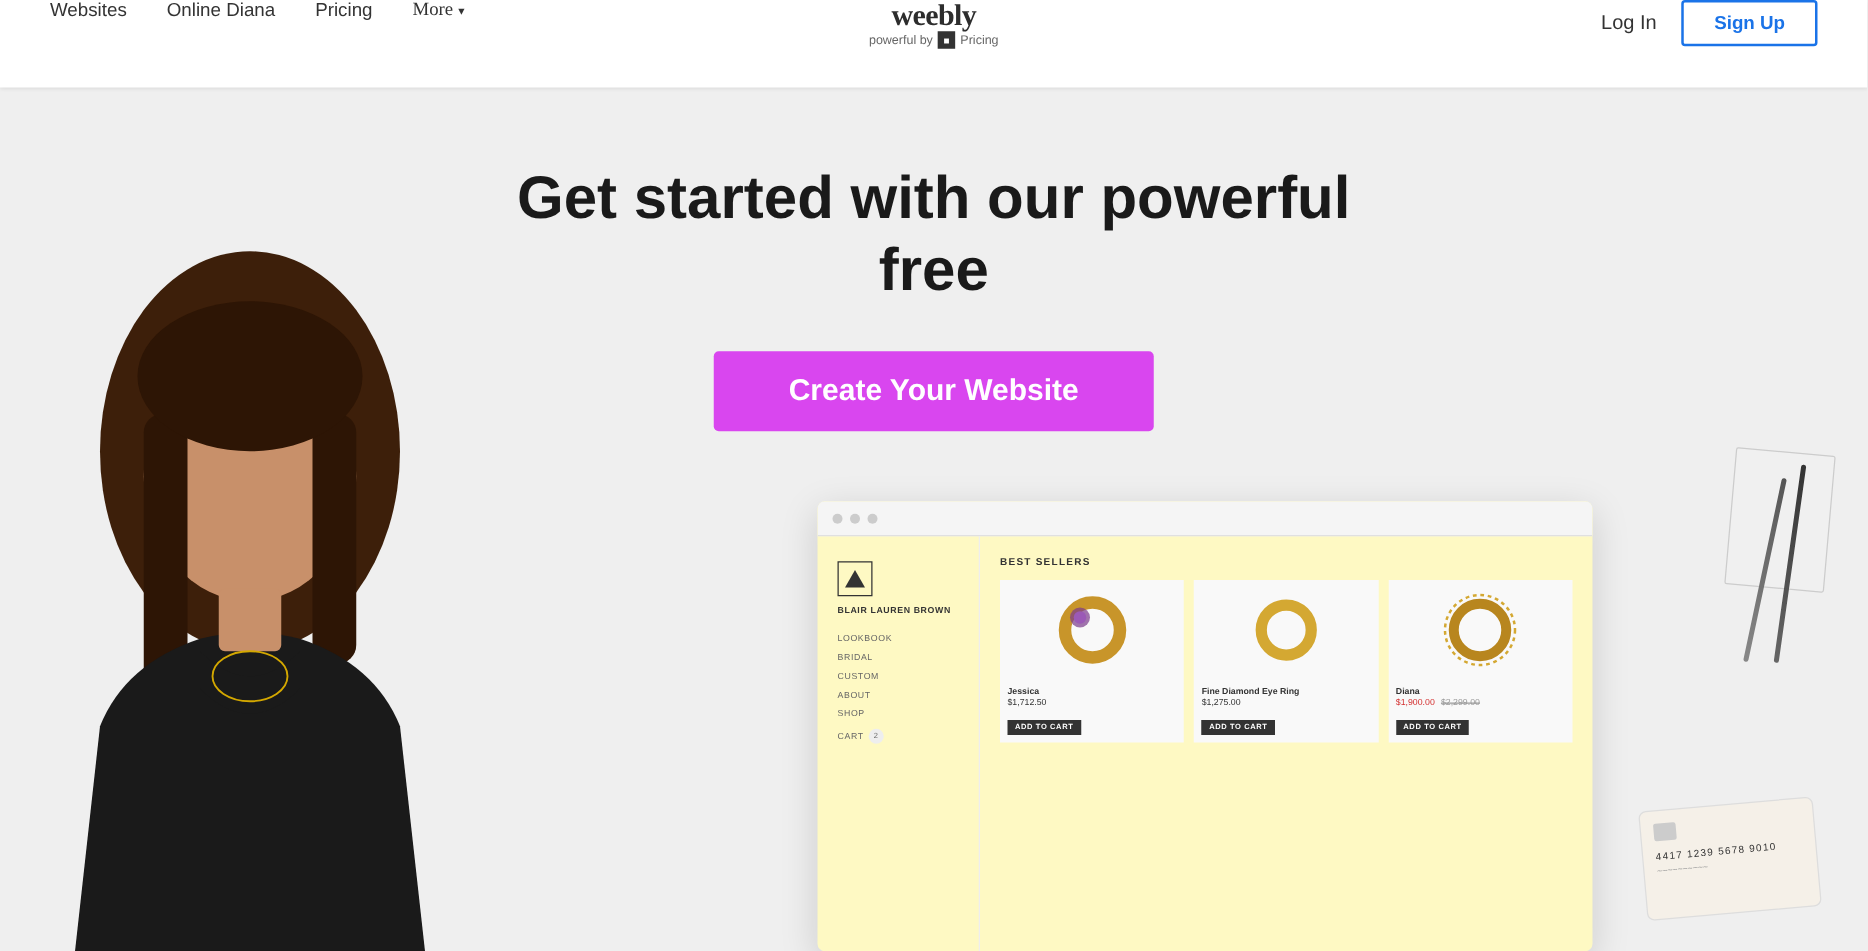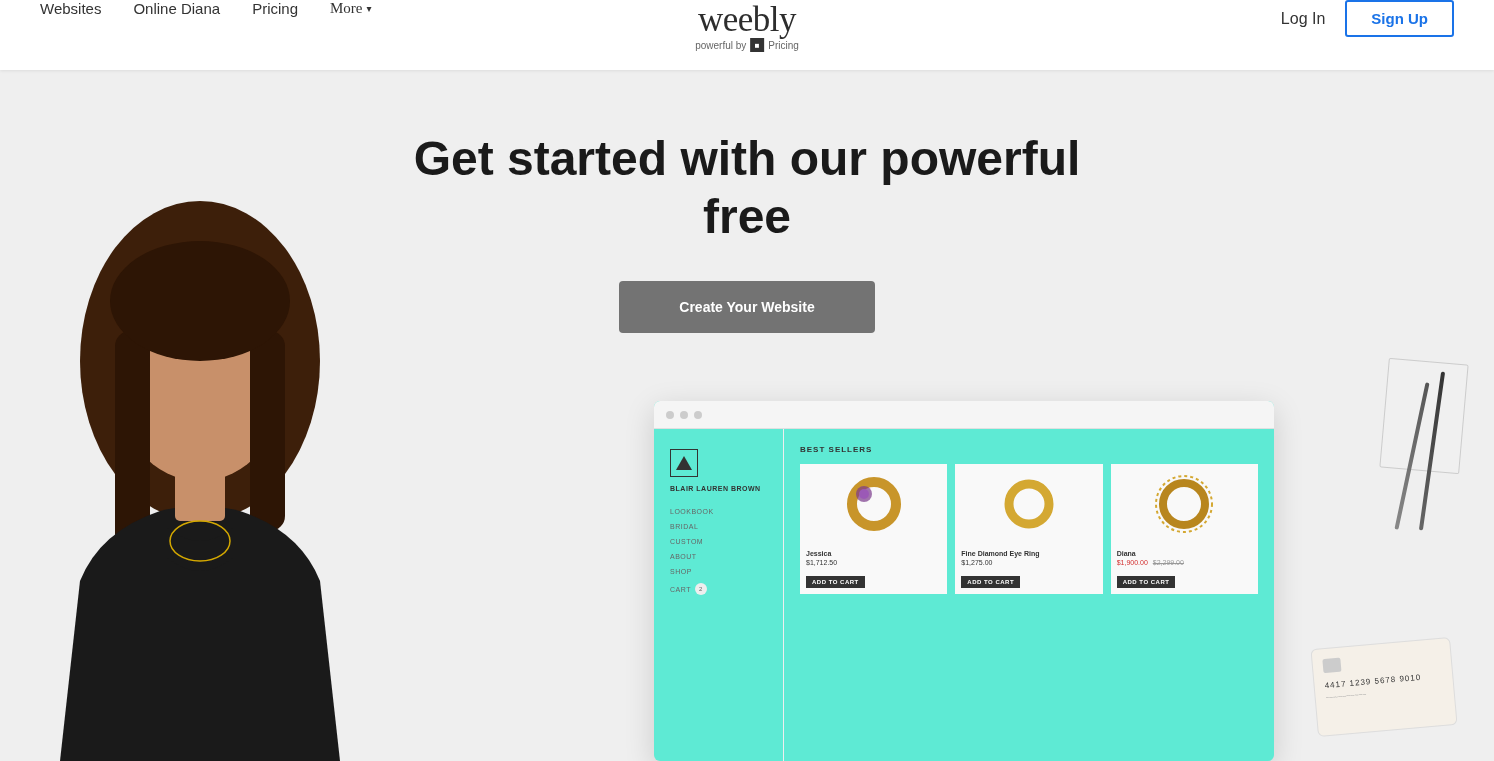--- a/index.html
+++ b/index.html
@@ -21,21 +21,21 @@
     .nav-left a {
       text-decoration: none;
       color: #333;
       font-size: 15px;
       font-weight: 500;
     }
     .more-btn { display: flex; align-items: center; gap: 4px; cursor: pointer; background: none; border: none; font-size: 15px; font-weight: 500; color: #333; font-family: Liberation Serif, serif; }
     .chevron { font-size: 10px; }
 
     .nav-center { position: absolute; left: 50%; transform: translateX(-50%); text-align: center; }
-    .nav-center .logo-text { font-size: 35px; font-weight: 400; color: #2d2d2d; letter-spacing: -0.5px; font-family: Georgia, serif; }
+    .nav-center .logo-text { font-size: 24px; font-weight: 700; color: #2d2d2d; letter-spacing: -0.5px; font-family: Georgia, serif; }
     .nav-center .sub-text { font-size: 10px; color: #666; margin-top: -2px; display: flex; align-items: center; justify-content: center; gap: 4px; }
     .square-icon {
       display: inline-flex; align-items: center; justify-content: center;
       width: 14px; height: 14px; background: #333; color: #fff; font-size: 8px; font-weight: 700;
     }
 
     .nav-right { display: flex; align-items: center; gap: 20px; }
     .login-btn { background: none; border: none; font-size: 16px; color: #333; cursor: pointer; font-weight: 400; margin-left: 11px; }
     .signup-btn {
       background: #fff; border: 2px solid #1a73e8; color: #1a73e8;
@@ -60,25 +60,25 @@
       font-weight: 800;
       color: #1a1a1a;
       text-align: center;
       line-height: 1.2;
       max-width: 700px;
       z-index: 2;
     }
 
     .cta-btn {
       margin-top: 36px;
-      background: #737373;
+      background: #d946ef;
       color: #fff;
       border: none;
       padding: 18px 60px;
-      font-size: 14px;
+      font-size: 24px;
       font-weight: 600;
       border-radius: 4px;
       cursor: pointer;
       z-index: 2;
     }
 
     
     .person-img {
       position: absolute;
       left: 0;
@@ -92,21 +92,21 @@
     
     .mockup-container {
       position: absolute;
       right: 220px;
       bottom: 0;
       width: 620px;
       height: 360px;
       z-index: 2;
     }
     .mockup-window {
-      background: #5eead4;
+      background: #fef9c3;
       border-radius: 6px;
       box-shadow: 0 8px 30px rgba(0,0,0,0.15);
       width: 100%;
       height: 100%;
       overflow: hidden;
     }
     .mockup-titlebar {
       background: #f5f5f5;
       height: 28px;
       display: flex;

